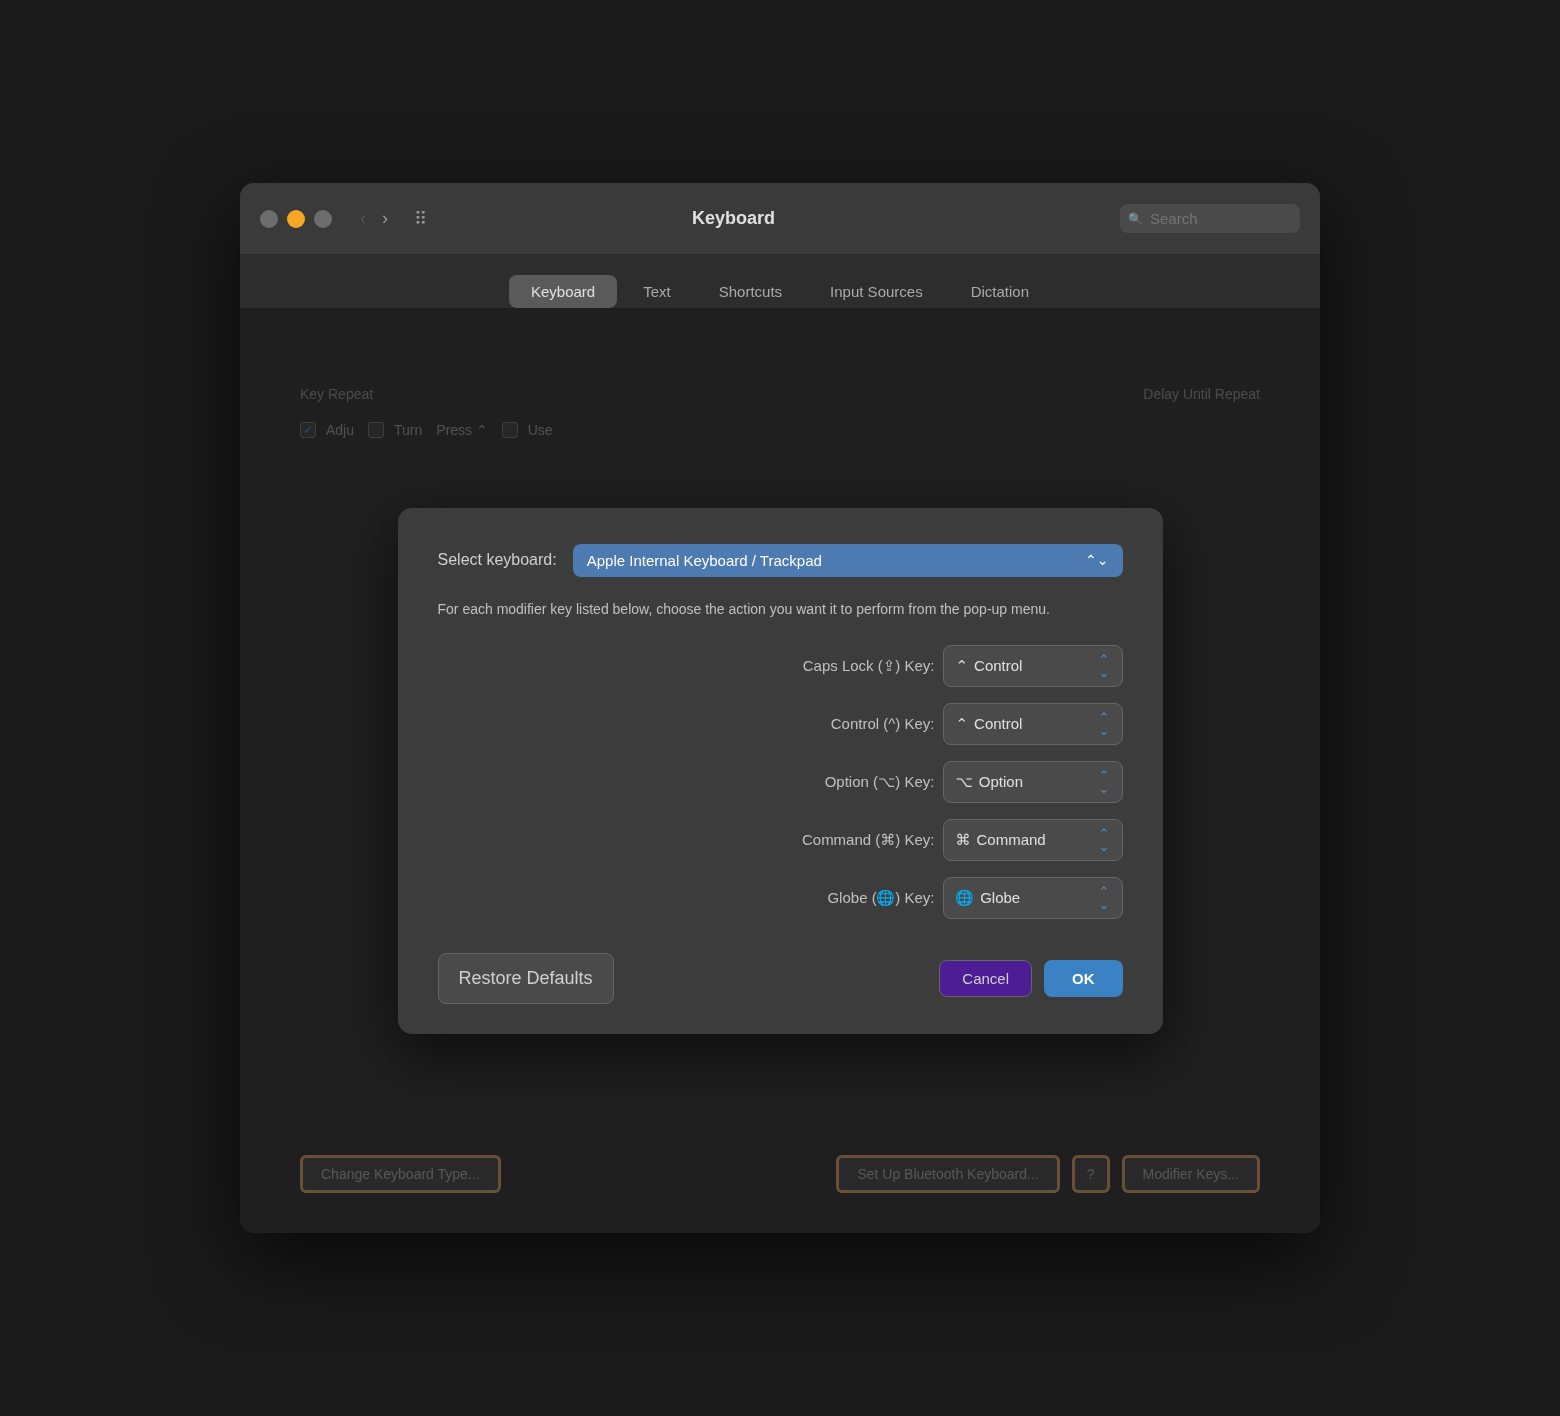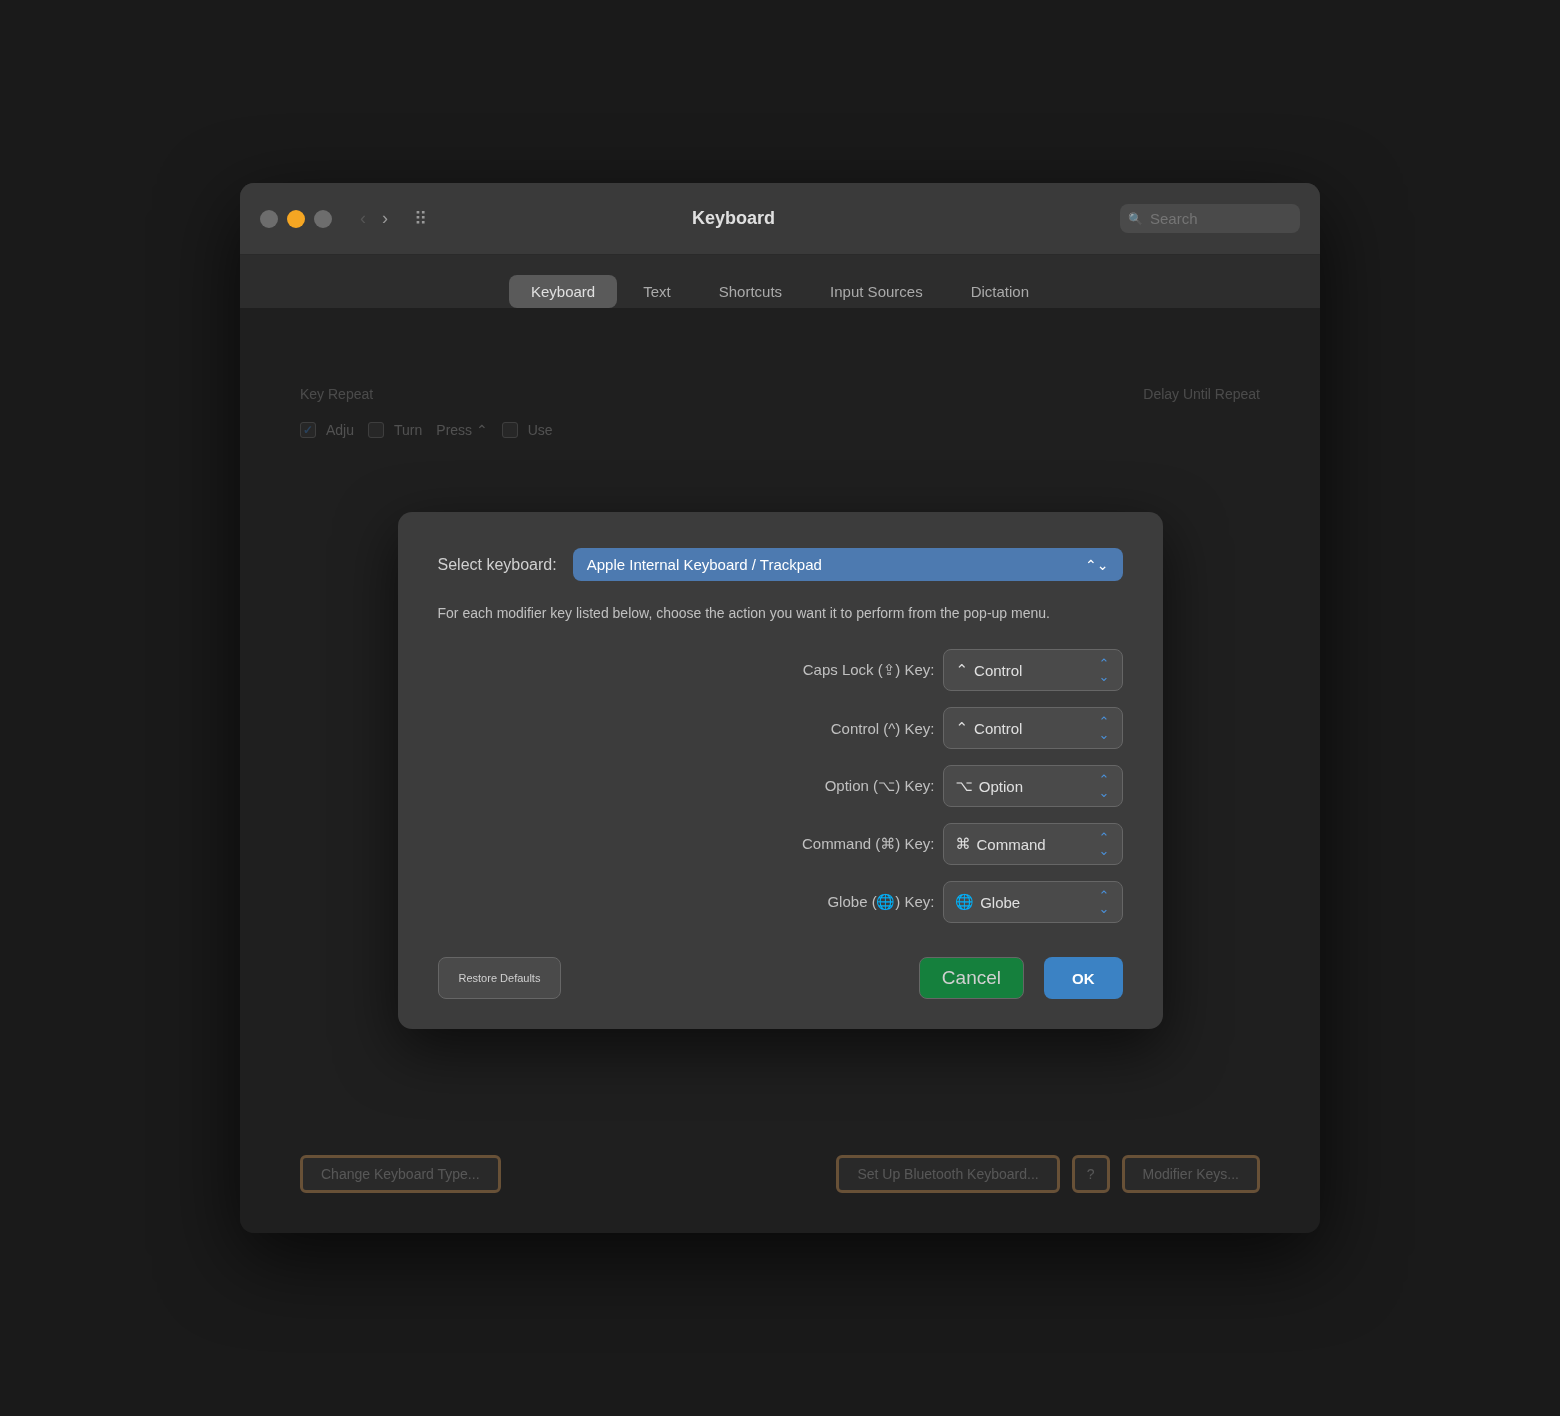--- a/index.html
+++ b/index.html
@@ -322,49 +322,48 @@
       align-items: center;
       justify-content: space-between;
     }
 
     .restore-btn {
       background: #4a4a4a;
       border: 1px solid #666;
       border-radius: 8px;
       color: #d0d0d0;
       padding: 14px 20px;
-      font-size: 11px;
+      font-size: 18px;
       cursor: pointer;
     }
 
     .modal-right-buttons {
       display: flex;
       gap: 12px;
     }
 
     .cancel-btn {
-      background: #15803d;
+      background: #4c1d95;
       border: 1px solid #666;
       border-radius: 8px;
       color: #d0d0d0;
       padding: 9px 22px;
-      font-size: 19px;
+      font-size: 15px;
       cursor: pointer;
     }
 
     .ok-btn {
       background: #3b82c4;
       border: none;
       border-radius: 8px;
       color: #fff;
       padding: 9px 28px;
       font-size: 15px;
       font-weight: 600;
       cursor: pointer;
-      margin-left: 8px;
     }
   </style>
 </head>
 <body>
 
 <div class="window">
 
   <div class="titlebar">
     <div class="traffic-lights">
       <div class="traffic-light close"></div>

